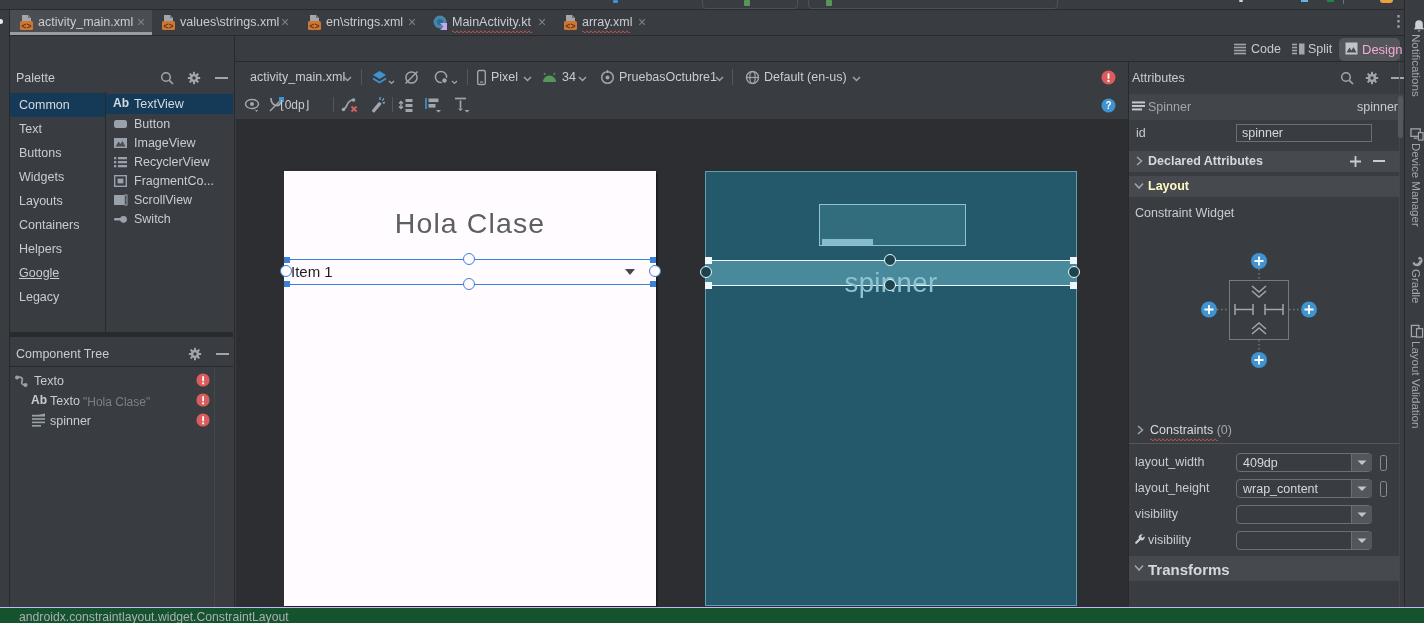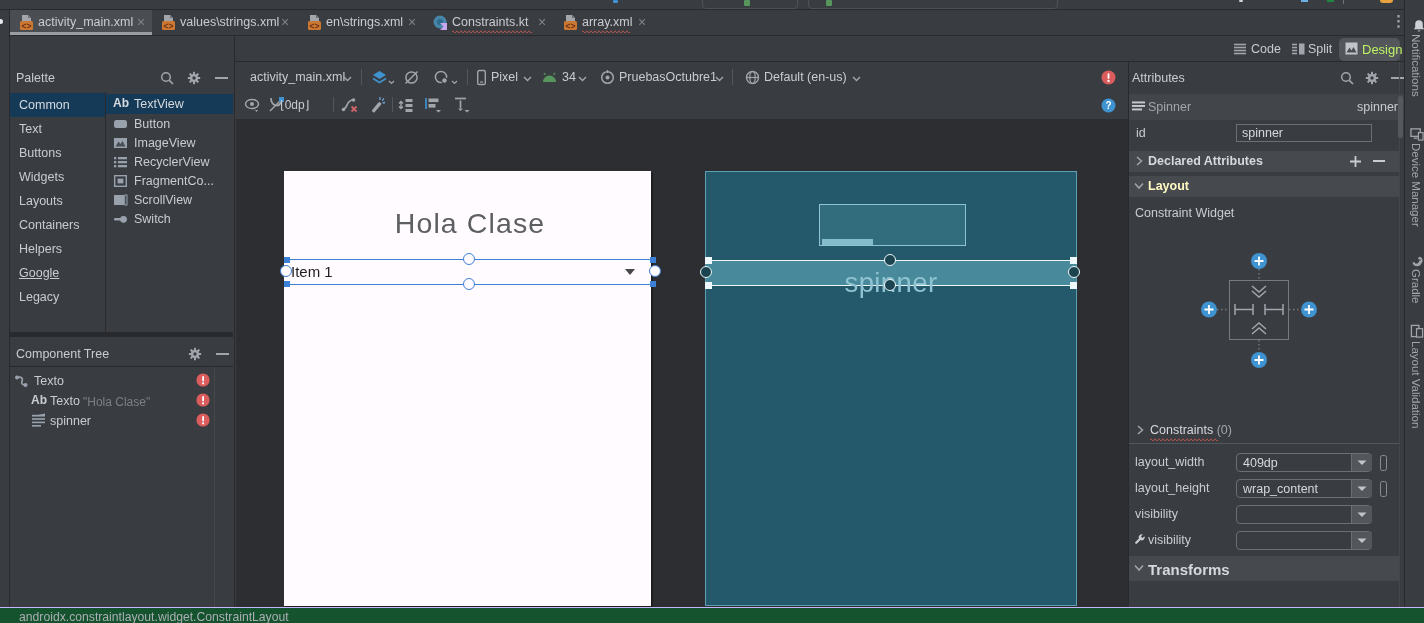--- a/index.html
+++ b/index.html
@@ -57,21 +57,21 @@
     <text x="7.5" y="14.5" font-size="8.5" font-weight="bold" fill="#6b2e14" text-anchor="middle" font-family="Liberation Sans">&lt;&gt;</text>
   </svg>
   <div class="abs txt" style="left:326px;top:5px;font-size:12.5px;">en\strings.xml</div>
   <div class="abs dim" style="left:408px;top:4px;font-size:14px;color:#7f838a;">×</div>
 
   <svg class="abs" style="left:433px;top:4px;" width="15" height="16" viewBox="0 0 15 16">
     <circle cx="7" cy="8" r="6.5" fill="#4886a9"></circle>
     <circle cx="7" cy="8" r="3" fill="#2b6b8c"></circle>
     <path d="M7 9 h7 v7 h-7 l3.5 -3.5 z" fill="#c9a6f0"></path>
   </svg>
-  <div class="abs txt" style="left:452px;top:5px;font-size:12.5px;">Constraints.kt</div>
+  <div class="abs txt" style="left:452px;top:5px;font-size:12.5px;">MainActivity.kt</div>
   <svg class="abs" style="left:452px;top:19px;" width="82" height="4" viewBox="0 0 82 4">
     <path d="M0 3 Q 1 0.5 2 3 T 4 3 T 6 3 T 8 3 T 10 3 T 12 3 T 14 3 T 16 3 T 18 3 T 20 3 T 22 3 T 24 3 T 26 3 T 28 3 T 30 3 T 32 3 T 34 3 T 36 3 T 38 3 T 40 3 T 42 3 T 44 3 T 46 3 T 48 3 T 50 3 T 52 3 T 54 3 T 56 3 T 58 3 T 60 3 T 62 3 T 64 3 T 66 3 T 68 3 T 70 3 T 72 3 T 74 3 T 76 3 T 78 3 T 80 3" stroke="#b8564f" stroke-width="0.9" fill="none"></path>
   </svg>
   <div class="abs dim" style="left:538px;top:4px;font-size:14px;color:#7f838a;">×</div>
 
   <svg class="abs" style="left:563px;top:4px;" width="15" height="16" viewBox="0 0 15 16">
     <path d="M3 1 h6 l3 3 v5 h-9 z" fill="#a2a5ac"></path>
     <path d="M9 1 l3 3 h-3 z" fill="#6f737a"></path>
     <rect x="1" y="7" width="13" height="9" rx="1.5" fill="#cc7832"></rect>
     <text x="7.5" y="14.5" font-size="8.5" font-weight="bold" fill="#6b2e14" text-anchor="middle" font-family="Liberation Sans">&lt;&gt;</text>
@@ -357,21 +357,21 @@
     <path d="M11.5 14 L16.5 14 L14 16.5 Z" fill="#a2a5ac"></path>
   </svg>
 
   <svg class="abs" style="left:866px;top:62px;" width="15" height="15" viewBox="0 0 15 15">
     <circle cx="7.5" cy="7.5" r="7" fill="#3e93d0"></circle>
     <text x="7.5" y="11" font-size="10" font-weight="bold" fill="#fff" text-anchor="middle" font-family="Liberation Sans">?</text>
   </svg>
 
   <div class="abs" style="left:1px;top:83px;width:893px;height:488px;background:#2c2e32;"></div>
 
-  <div class="abs" style="left:49px;top:135px;width:320px;height:435px;background:#fffbfe;box-shadow:2px 2px 0 rgba(0,0,0,0.35);padding-left:47px;">
+  <div class="abs" style="left:49px;top:135px;width:372px;height:435px;background:#fffbfe;box-shadow:2px 2px 0 rgba(0,0,0,0.35);">
     <div class="abs" style="left:0;top:36px;width:372px;text-align:center;color:#5d5f63;font-size:28.5px;letter-spacing:1.1px;">Hola Clase</div>
 
     <div class="abs" style="left:2px;top:88px;width:368px;height:24px;border-top:1.2px solid #3d80d8;border-bottom:1.2px solid #3d80d8;"></div>
     <div class="abs" style="left:0px;top:85.5px;width:6px;height:6px;background:#3d80d8;"></div>
     <div class="abs" style="left:366px;top:85.5px;width:6px;height:6px;background:#3d80d8;"></div>
     <div class="abs" style="left:0px;top:110px;width:6px;height:6px;background:#3d80d8;"></div>
     <div class="abs" style="left:366px;top:110px;width:6px;height:6px;background:#3d80d8;"></div>
     <div class="abs" style="left:179.2px;top:81.7px;width:10px;height:10px;border:1.8px solid #3d80d8;border-radius:50%;background:#fffbfe;"></div>
     <div class="abs" style="left:179.2px;top:106.5px;width:10px;height:10px;border:1.8px solid #3d80d8;border-radius:50%;background:#fffbfe;"></div>
     <div class="abs" style="left:-3.8px;top:94px;width:10px;height:10px;border:1.8px solid #3d80d8;border-radius:50%;background:#fffbfe;"></div>
@@ -600,18 +600,18 @@
     </g>
     <rect x="8" y="1.5" width="5.5" height="11" fill="#a2a5ac"></rect>
   </svg>
   <div class="abs txt" style="left:1308px;top:6px;">Split</div>
 
   <div class="abs" style="left:1339px;top:2px;width:61px;height:23px;background:#53565b;border-radius:5px;"></div>
   <svg class="abs" style="left:1345px;top:6px;" width="13" height="13" viewBox="0 0 13 13">
     <rect x="0.5" y="0.5" width="12" height="12" fill="#c2c4c9"></rect>
     <path d="M1.5 10.5 L4.5 5.5 L6.5 8.5 L8.5 5 L11.5 10.5 Z" fill="#4a4d52"></path>
   </svg>
-  <div class="abs" style="left:1362px;top:6px;color:#bef264;font-size:13px;">Design</div>
+  <div class="abs" style="left:1362px;top:6px;color:#f9a8d4;font-size:13px;">Design</div>
 </div>
 
 <div class="abs" style="left:0;top:607px;width:1424px;height:16px;background:#14532d;border-top:1px solid #c4b5fd;">
   <div class="abs" style="left:19px;top:2px;font-size:12.2px;color:#abaeb4;white-space:nowrap;">androidx.constraintlayout.widget.ConstraintLayout</div>
 </div>
 
 </body></html>

